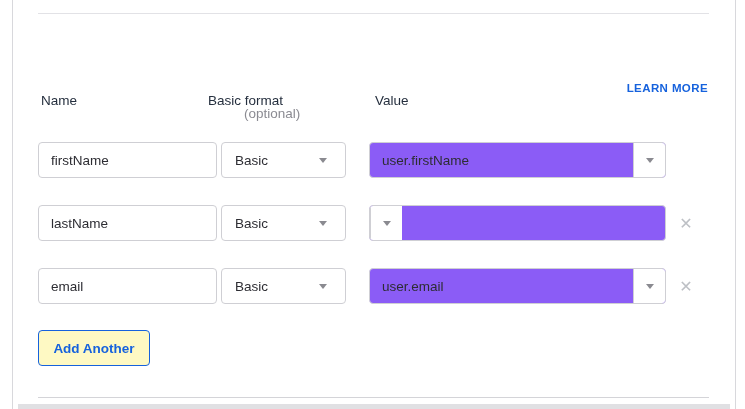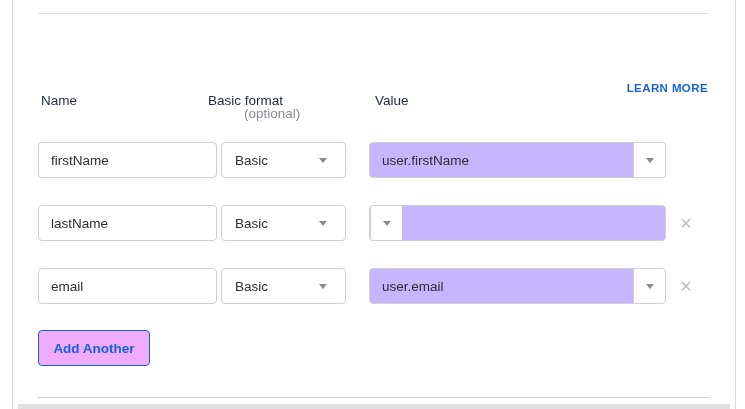--- a/index.html
+++ b/index.html
@@ -116,21 +116,21 @@
     border-top: 5px solid #8a8a90;
   }
   .combo {
     position: absolute;
     left: 356px;
     width: 297px;
     height: 36px;
     box-sizing: border-box;
     border: 1px solid #cfcfd4;
     border-radius: 4px;
-    background: #c4b5fd;
+    background: #8b5cf6;
     display: flex;
     align-items: stretch;
     overflow: hidden;
   }
   .combo-input {
     flex: 1;
     border: none;
     outline: none;
     padding: 0 12px;
     font-family: "Liberation Sans", sans-serif;
@@ -166,21 +166,21 @@
   }
   .add-btn {
     position: absolute;
     top: 330px;
     left: 25px;
     width: 112px;
     height: 36px;
     box-sizing: border-box;
     border: 1px solid #1662dd;
     border-radius: 4px;
-    background: #f0abfc;
+    background: #fef9c3;
     color: #1662dd;
     font-family: "Liberation Sans", sans-serif;
     font-size: 13.5px;
     font-weight: 700;
     cursor: pointer;
   }
   .next-section-edge {
     position: absolute;
     top: 404px;
     left: 5px;

